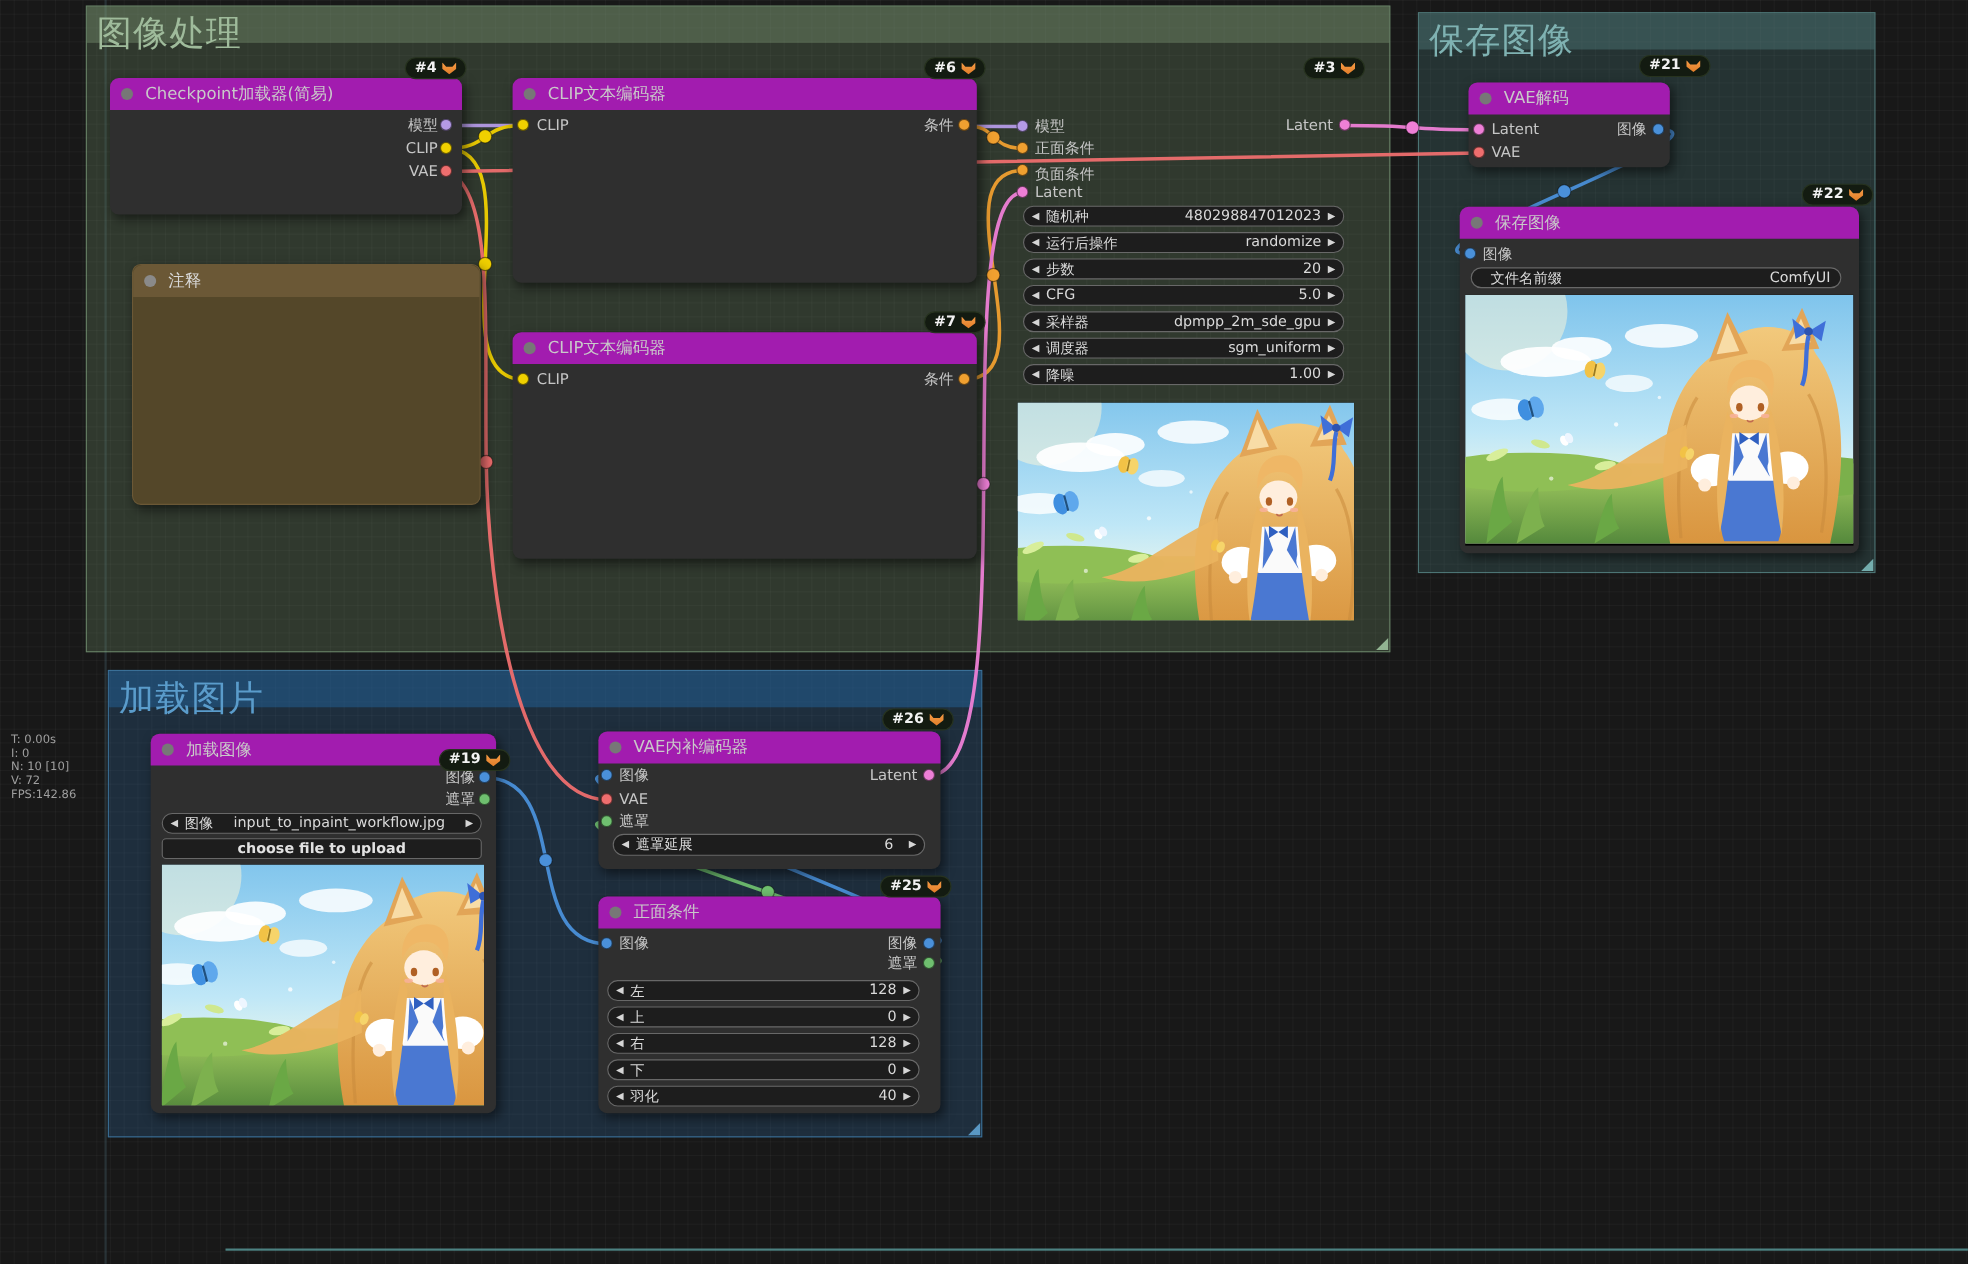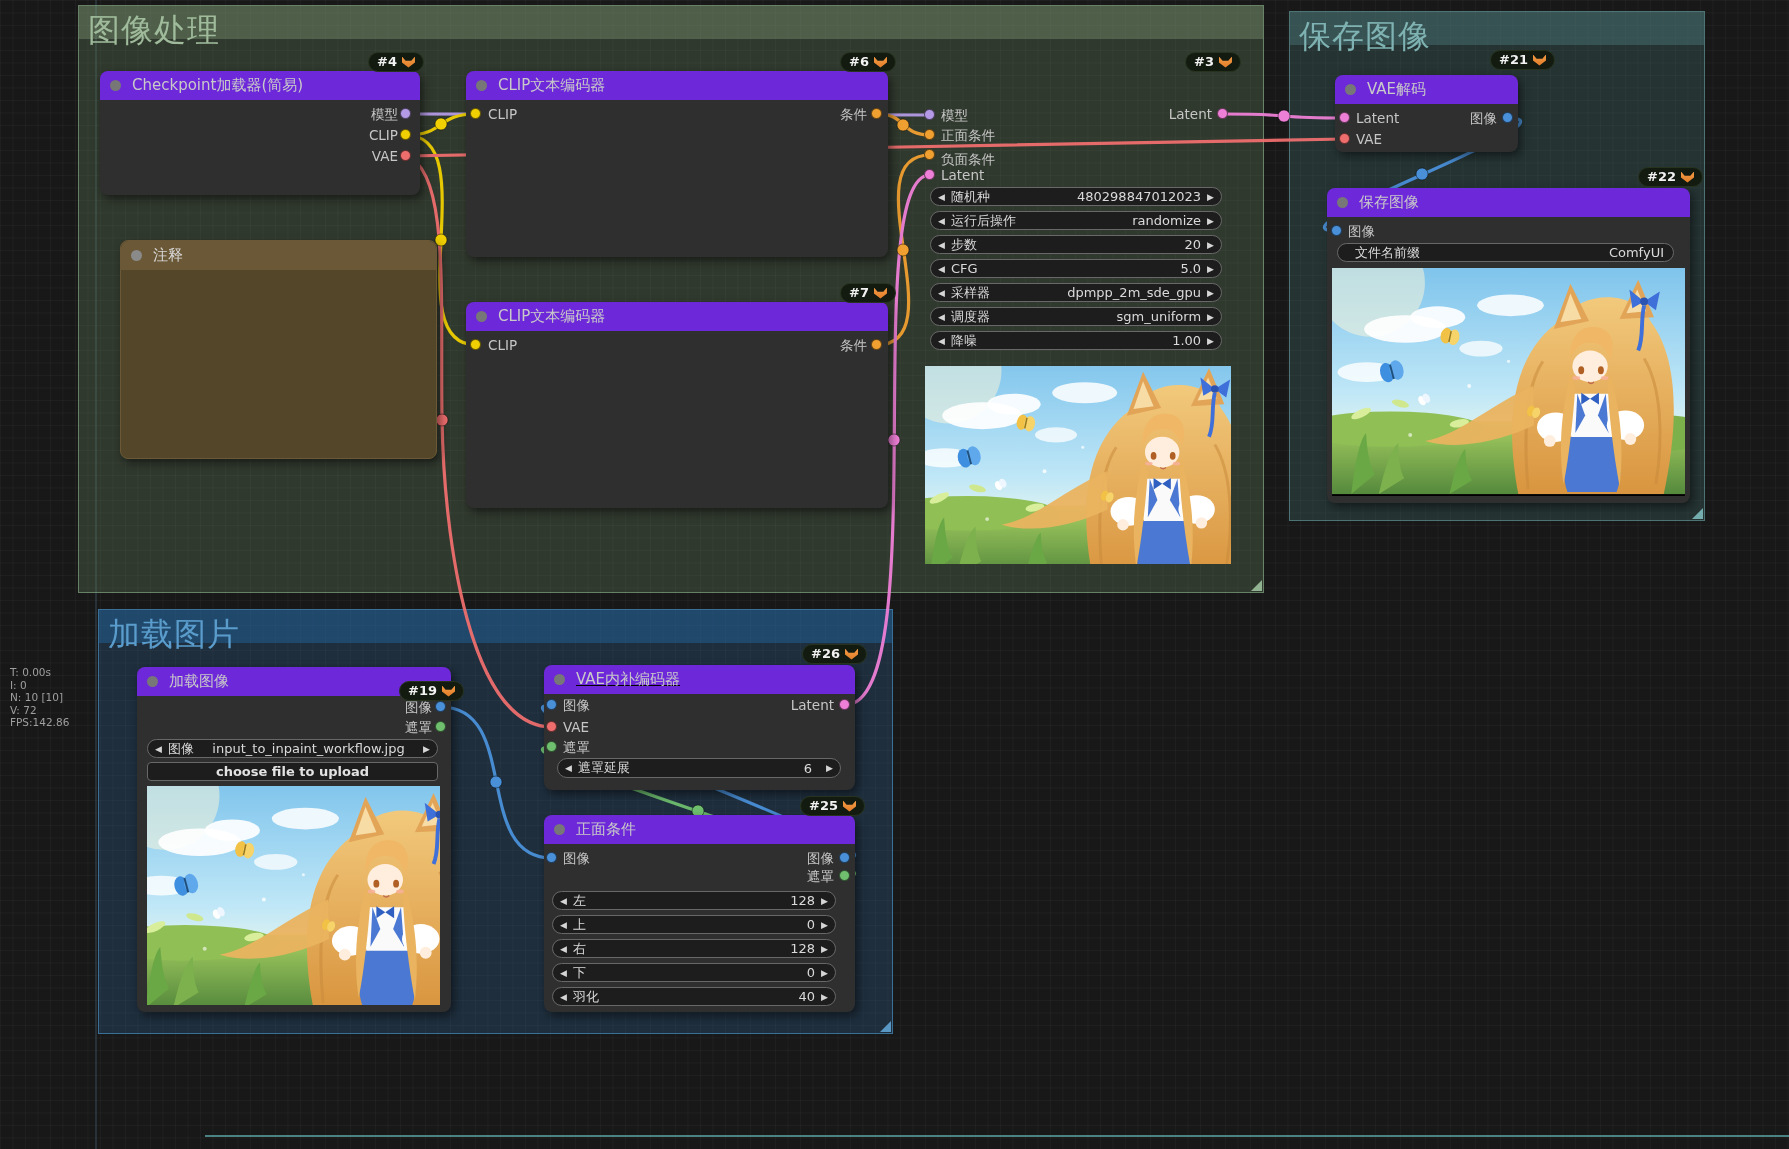--- a/index.html
+++ b/index.html
@@ -9,21 +9,21 @@
                      linear-gradient(90deg,rgba(255,255,255,.03) 1px,transparent 1px);
     background-size:12.5px 12.5px;
     font-family:"DejaVu Sans","Liberation Sans",sans-serif;}
   
   .group{position:absolute;z-index:0;border:1px solid;}
   .ghead{position:absolute;left:0;top:0;right:0;height:33px;}
   .gtitle{position:absolute;left:9px;top:3px;font-size:32px;letter-spacing:1px;}
   .ghandle{position:absolute;right:1px;bottom:1px;width:0;height:0;border-style:solid;border-width:0 0 11px 11px;}
   
   .node{position:absolute;z-index:2;background:#2f2f2f;border-radius:8px;box-shadow:3px 4px 10px rgba(0,0,0,.5);}
-  .nhead{height:29px;background:#6d28d9;border-radius:8px 8px 0 0;display:flex;align-items:center;padding:0 10px;color:#c9c9c9;font-size:15px;white-space:nowrap;}
+  .nhead{height:29px;background:#a21caf;border-radius:8px 8px 0 0;display:flex;align-items:center;padding:0 10px;color:#c9c9c9;font-size:15px;white-space:nowrap;}
   .hdot{width:11px;height:11px;border-radius:50%;background:#777;margin-right:11px;flex:0 0 auto;}
   .badge{position:absolute;z-index:4;background:#131b11;border:1px solid #27331f;color:#f2f2f2;font-weight:bold;font-size:13px;border-radius:10px;padding:2px 8px;display:flex;gap:5px;align-items:center;line-height:14px;}
   .fox{display:inline-block;width:13px;height:11px;background:linear-gradient(180deg,#f59b45,#e07c28);clip-path:polygon(0 0,28% 38%,72% 38%,100% 0,100% 55%,50% 100%,0 55%);}
   .port{position:absolute;z-index:3;width:11px;height:11px;border-radius:50%;box-sizing:border-box;border:1px solid rgba(0,0,0,.55);}
   .plabel{position:absolute;z-index:3;font-size:13.5px;color:#c6c6c6;line-height:16px;white-space:nowrap;}
   .pill{position:absolute;background:#1d1d1d;border:1px solid #686868;border-radius:10px;display:flex;align-items:center;font-size:13px;color:#dadada;padding:0 7px;box-sizing:border-box;white-space:nowrap;}
   .pill .arr{font-size:9px;color:#d5d5d5;flex:0 0 auto;}
   .pill .lab{margin-left:6px;}
   .pill .val{margin-left:auto;margin-right:6px;}
   .btnw{position:absolute;background:#1d1d1d;border:1px solid #686868;border-radius:4px;display:flex;align-items:center;justify-content:center;font-size:13px;font-weight:bold;color:#e2e2e2;box-sizing:border-box;}
@@ -305,21 +305,21 @@
     <span style="flex:1;text-align:center;">input_to_inpaint_workflow.jpg</span>
     <span class="arr">▶</span>
   </div>
   <div class="btnw" style="left:147px;top:762px;width:291px;height:19px;z-index:3;">choose file to upload</div>
   <div class="imgbox" style="left:147px;top:786px;width:293px;height:219px;z-index:3;">
     <svg viewBox="20 5 300 222" preserveAspectRatio="xMidYMid slice">
         <use href="#girlart"></use>
       </svg>
   </div>
 
-  <div class="node" style="left:544px;top:665px;width:311px;height:125px;text-decoration:underline;">
+  <div class="node" style="left:544px;top:665px;width:311px;height:125px;">
     <div class="nhead">
       <span class="hdot"></span>
       <span>VAE内补编码器</span>
     </div>
   </div>
   <div class="pill" style="left:557px;top:758px;width:284px;height:20px;z-index:3;">
     <span class="arr">◀</span>
     <span class="lab">遮罩延展</span>
     <span class="val" style="margin-right:14px;">6</span>
     <span class="arr">▶</span>

